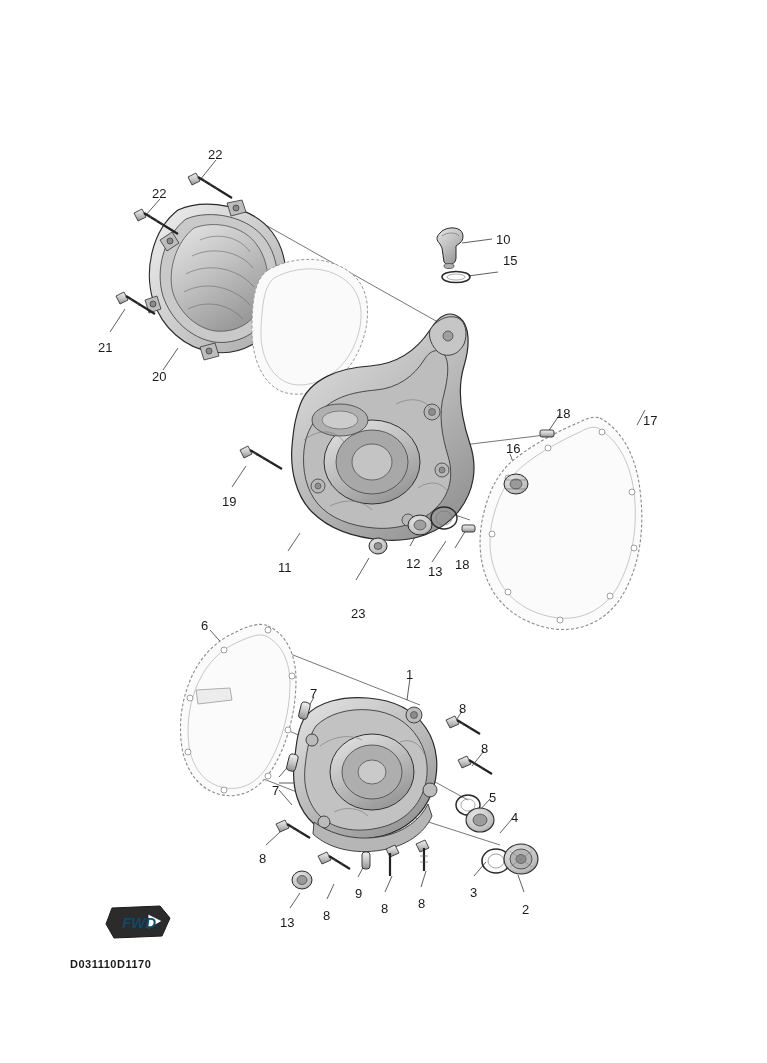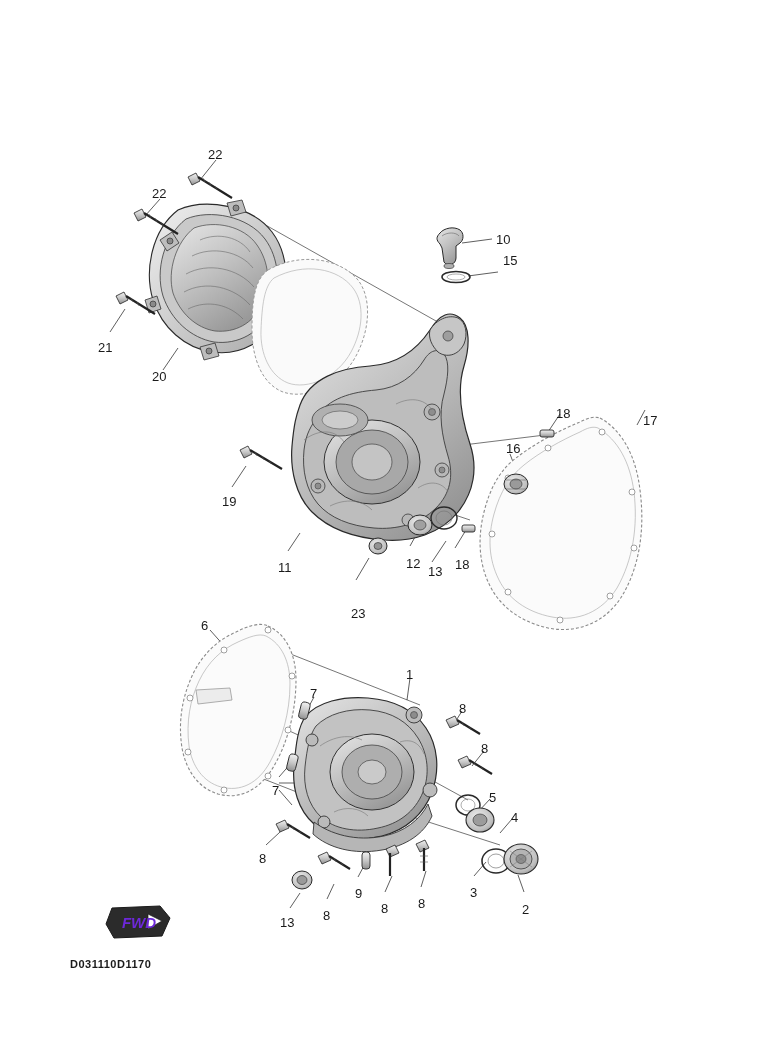--- a/index.html
+++ b/index.html
@@ -54,21 +54,21 @@
     top: 0;
     width: 62px;
     height: 34px;
     display: flex;
     align-items: center;
     justify-content: center;
     font-family: "Liberation Sans", sans-serif;
     font-size: 15px;
     font-weight: bold;
     font-style: italic;
-    color: #6d28d9;
+    color: #0c4a6e;
   }
 </style>
 </head>
 <body>
 
 <div id="page">
 
   <svg id="diagram-svg" viewBox="0 0 767 1063" xmlns="http://www.w3.org/2000/svg">
     <defs>
       <linearGradient id="metalA" x1="0" y1="0" x2="1" y2="1">

